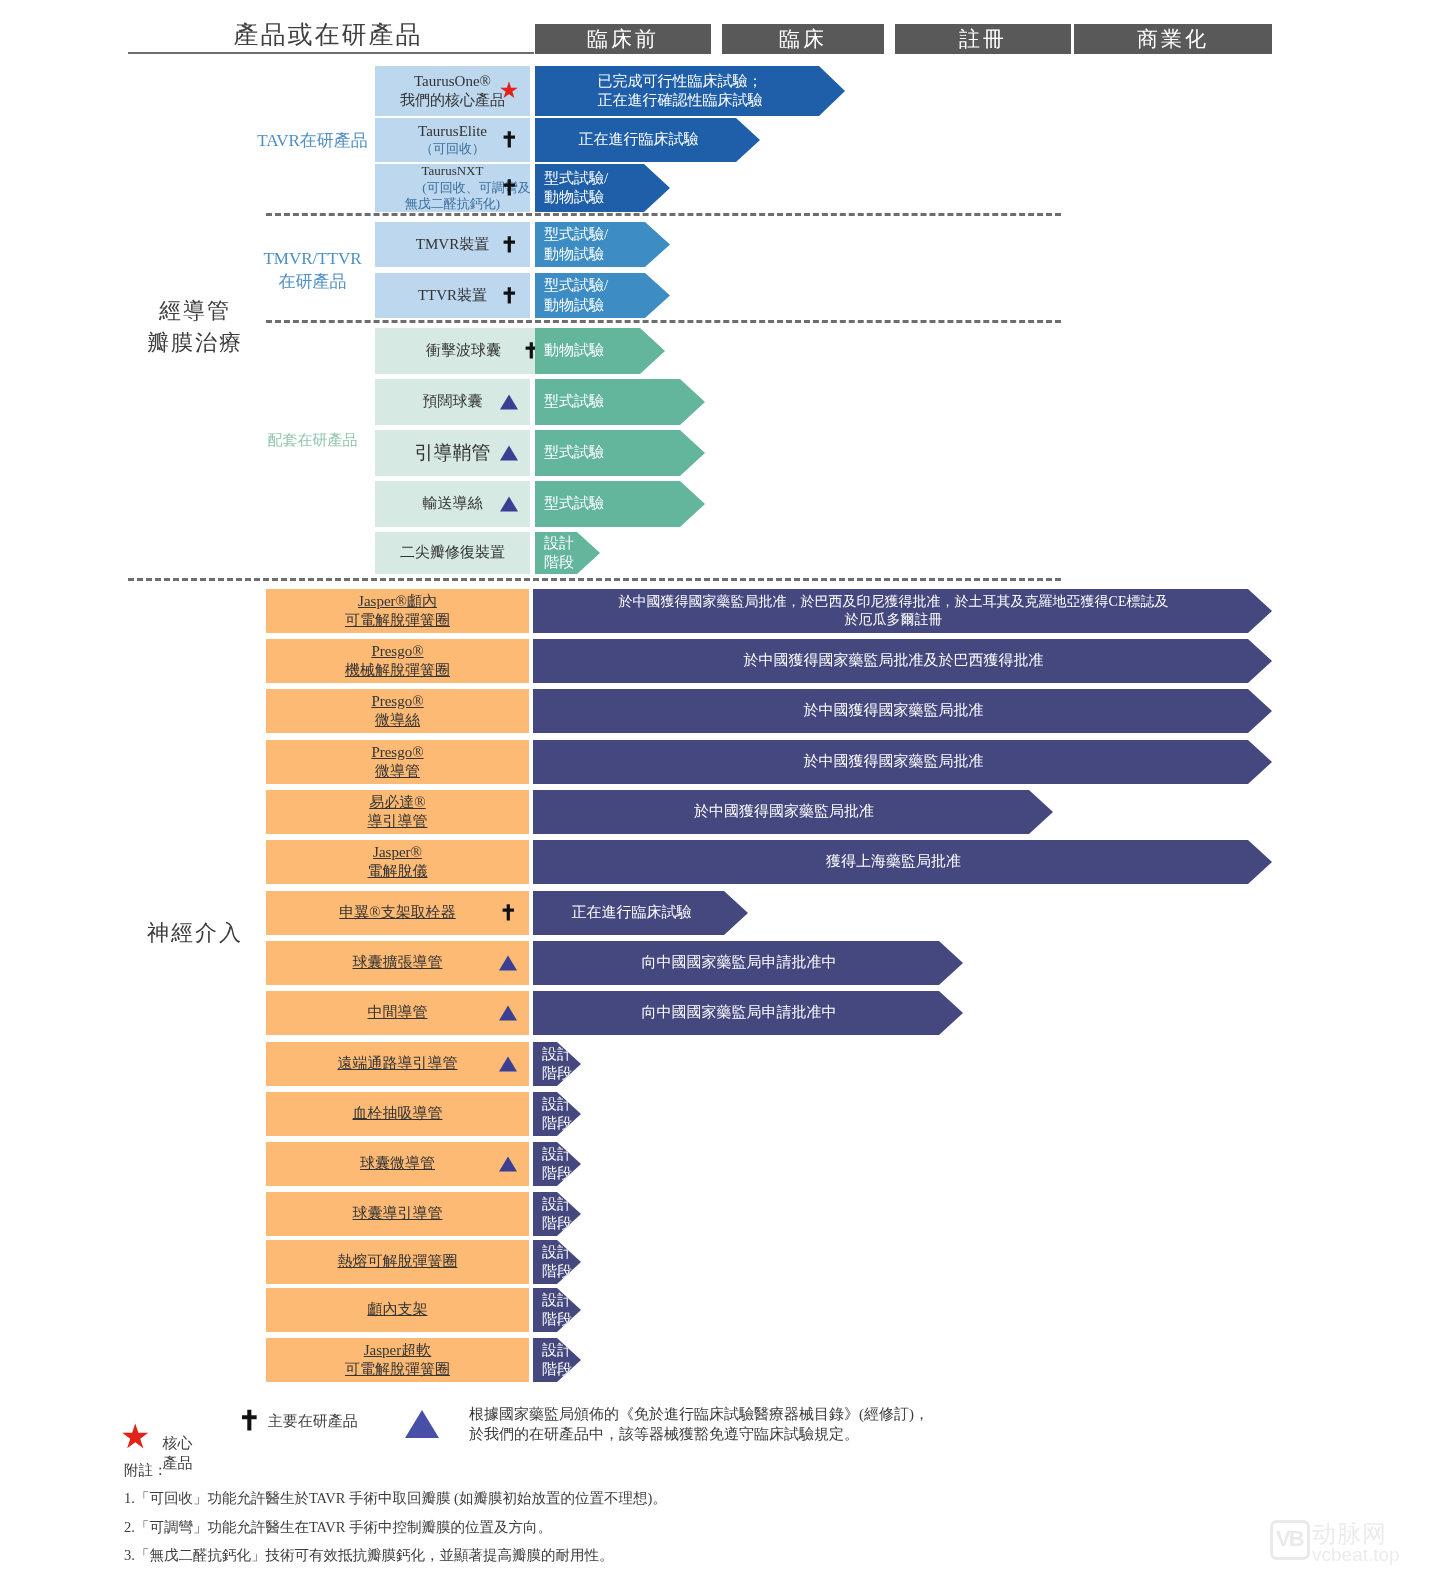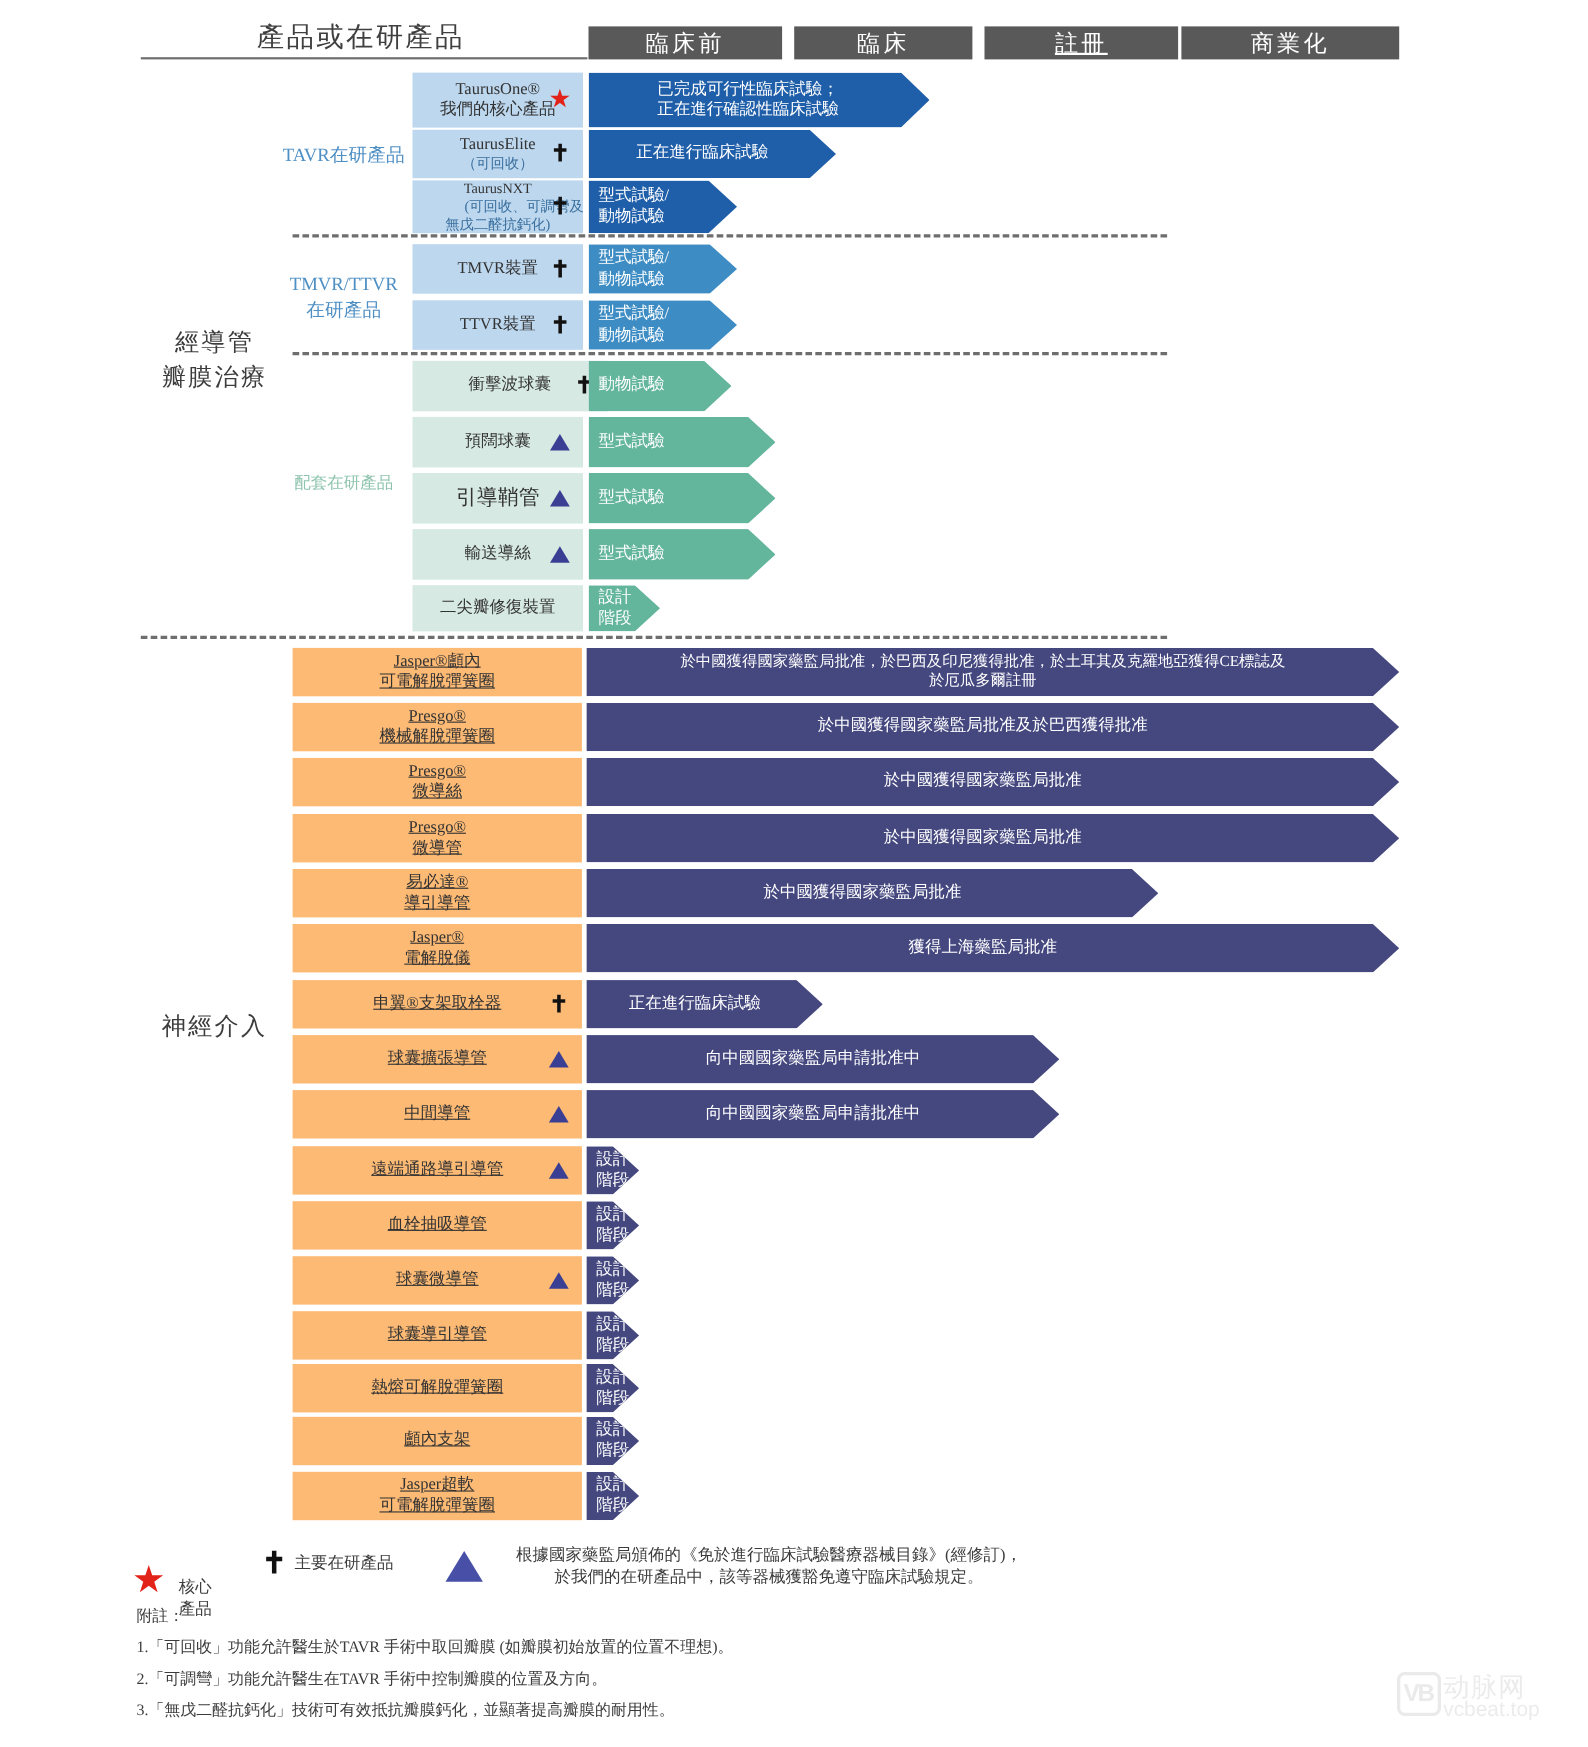--- a/index.html
+++ b/index.html
@@ -94,21 +94,21 @@
 </style>
 </head>
 <body>
 
 <div class="abs" id="chart-title">產品或在研產品</div>
 <div class="abs" id="title-rule"></div>
 
 <div id="stage-headers">
     <div class="abs stage-head" style="left: 535px; top: 24px; width: 176px;">臨床前</div>
     <div class="abs stage-head" style="left: 722px; top: 24px; width: 162px;">臨床</div>
-    <div class="abs stage-head" style="left: 895px; top: 24px; width: 176px; text-decoration: underline;">註冊</div>
+    <div class="abs stage-head" style="left: 895px; top: 24px; width: 176px;">註冊</div>
     <div class="abs stage-head" style="left: 1074px; top: 24px; width: 198px;">商業化</div>
   </div>
 
 <div class="abs dash" style="left:266px;top:213px;width:795px;"></div>
 <div class="abs dash" style="left:266px;top:320px;width:795px;"></div>
 <div class="abs dash" style="left:128px;top:578px;width:933px;"></div>
 
 <div class="abs grp" id="cat-valve" style="left:140px;top:295px;width:110px;">
   <div>經導管</div>
   <div>瓣膜治療</div>
@@ -436,21 +436,21 @@
       <div>核心</div>
       <div>產品</div>
     </span>
   </div>
   <div class="lg-item" style="left:118px;top:12px;">
     <span class="dagger-glyph">✝</span>
     <span class="lg-txt" style="margin-left:7px;">主要在研產品</span>
   </div>
   <div class="lg-item" style="left:285px;top:8px;">
     <span class="tri-glyph"></span>
-    <span class="lg-txt" style="margin-left:30px;text-align:center;">
+    <span class="lg-txt" style="margin-left:30px;">
       <div>根據國家藥監局頒佈的《免於進行臨床試驗醫療器械目錄》(經修訂)，</div>
       <div>於我們的在研產品中，該等器械獲豁免遵守臨床試驗規定。</div>
     </span>
   </div>
 </div>
 
 <div id="notes">
   <div class="nline">附註：</div>
   <div class="nline">1.「可回收」功能允許醫生於TAVR 手術中取回瓣膜 (如瓣膜初始放置的位置不理想)。</div>
   <div class="nline">2.「可調彎」功能允許醫生在TAVR 手術中控制瓣膜的位置及方向。</div>

